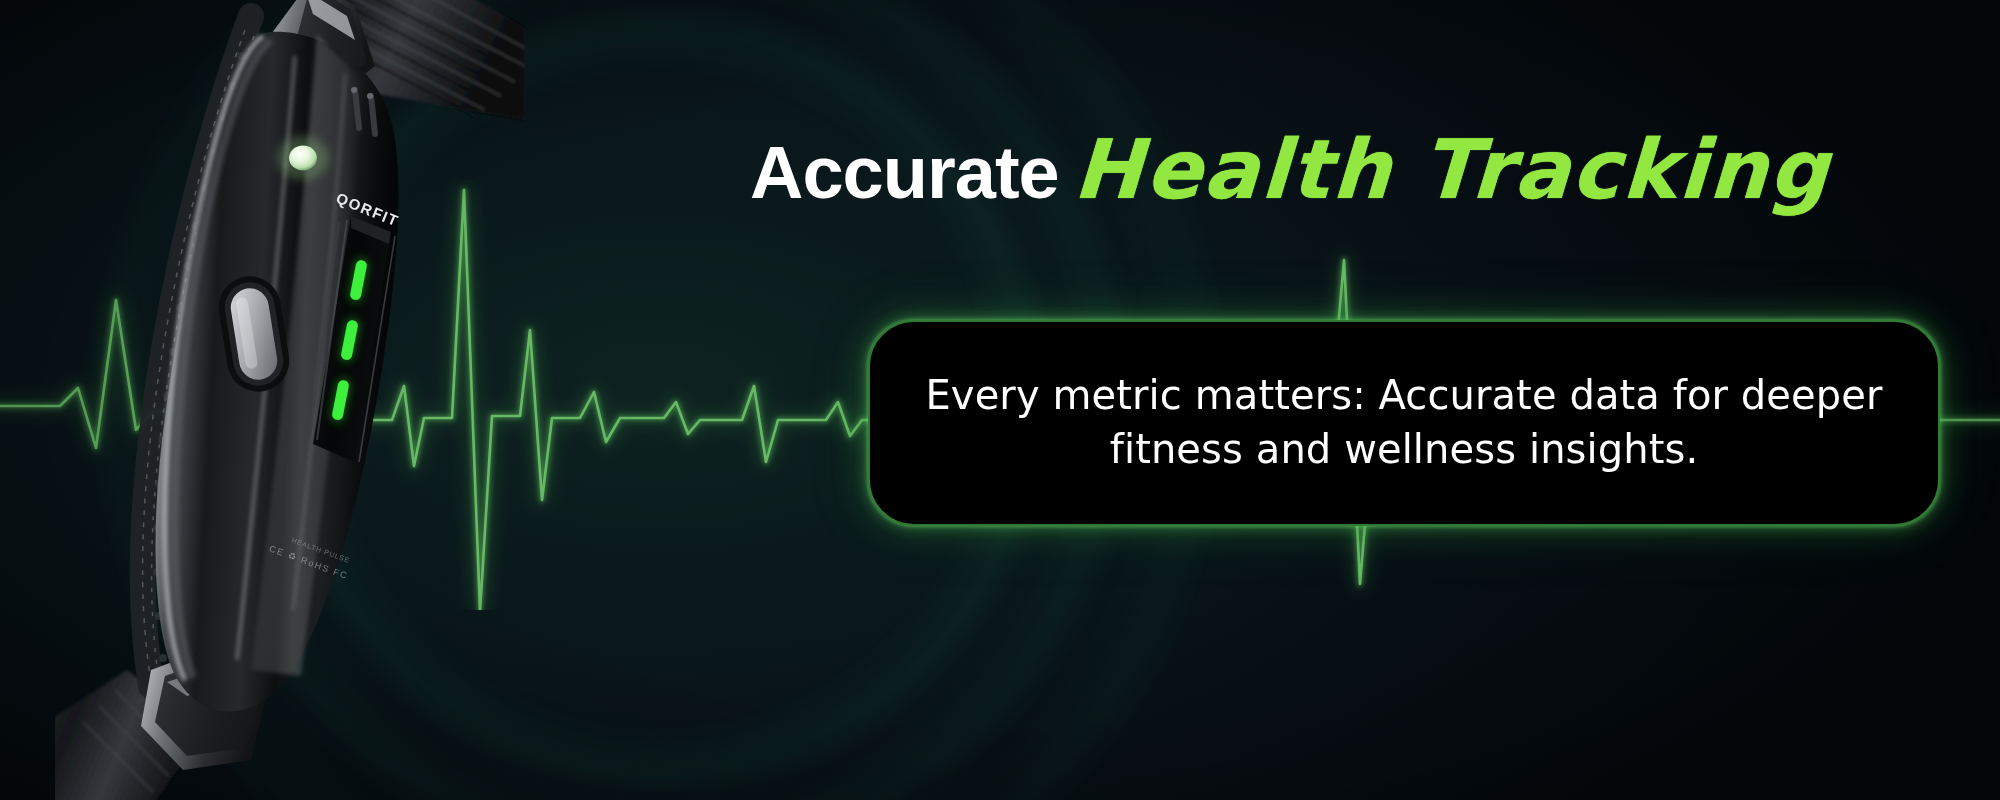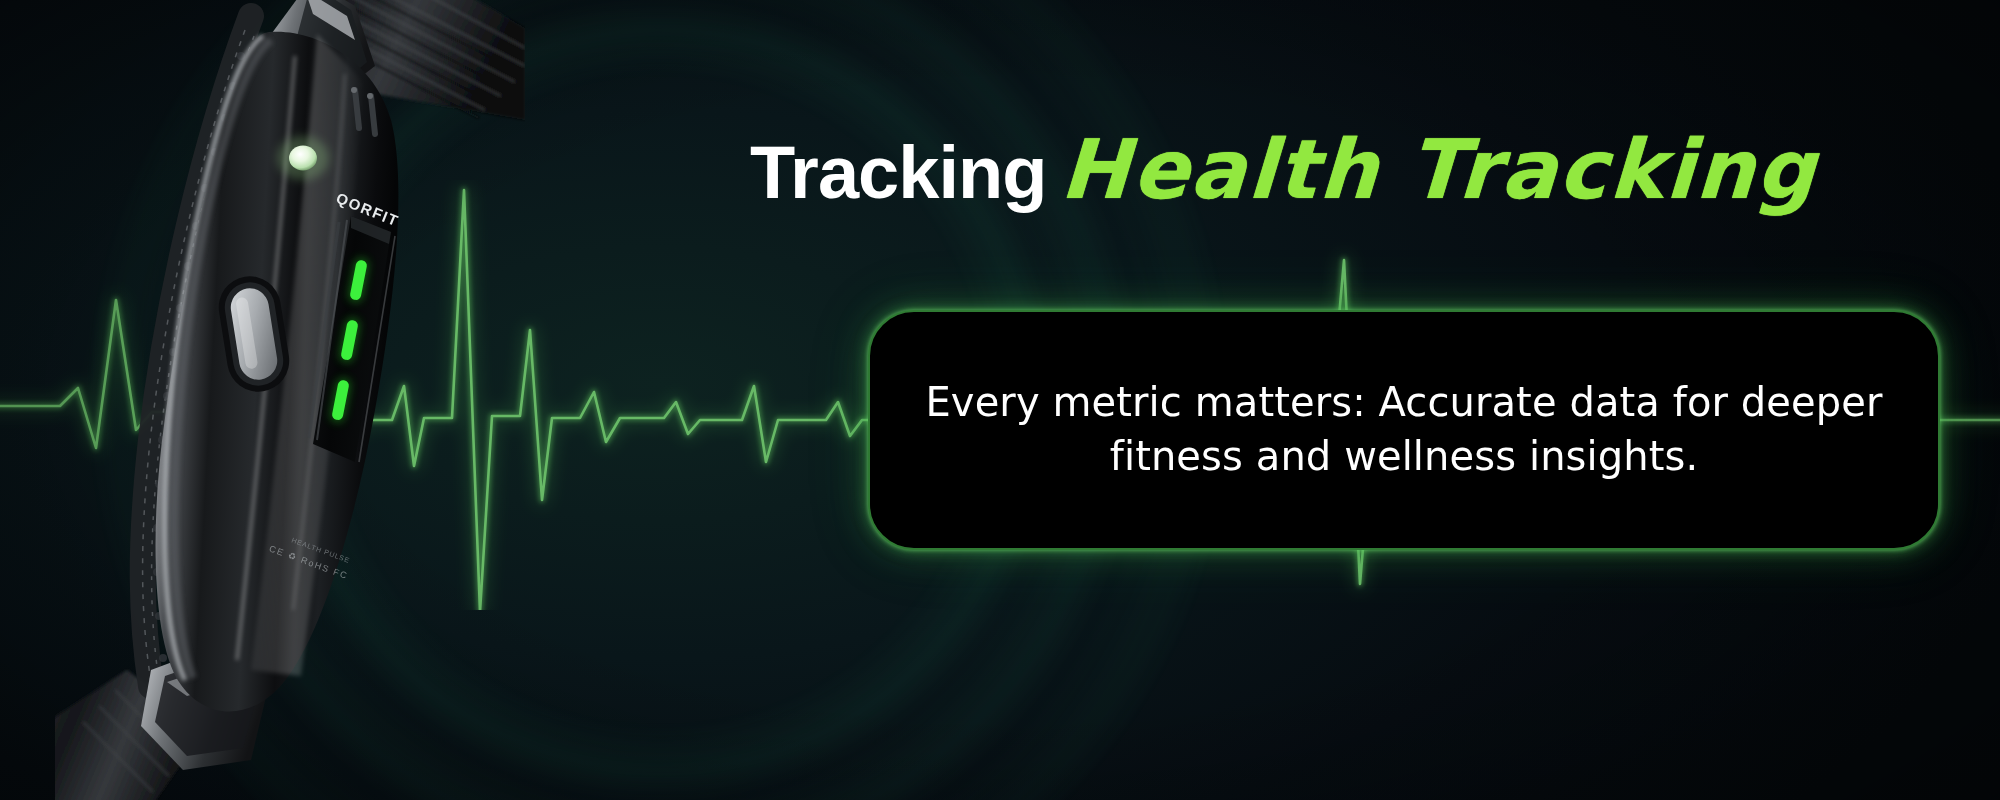--- a/index.html
+++ b/index.html
@@ -138,23 +138,23 @@
     color: #92e840;
     transform: skewX(-6deg);
     display: inline-block;
     margin-left: 22px;
     text-shadow: 0 0 1px #92e840;
   }
 
   .subtitle-card {
     position: absolute;
     left: 168px;
-    top: 310px;
+    top: 320px;
     width: 1072px;
-    height: 240px;
+    height: 206px;
     box-sizing: border-box;
     background: #000000;
     border: 2px solid #2f7a33;
     border-radius: 46px;
     box-shadow:
       0 0 4px rgba(110,215,110,0.75),
       0 0 14px rgba(80,190,85,0.50),
       0 0 34px rgba(60,160,70,0.34),
       0 0 62px rgba(45,130,60,0.20),
       inset 0 0 26px rgba(0,0,0,0.9);
@@ -410,21 +410,21 @@
       <g transform="translate(236,572) rotate(20)" opacity="0.62">
         <text x="0" y="0" font-family="'Liberation Sans', sans-serif" font-size="7" letter-spacing="0.8" fill="#9aa0a4">HEALTH PULSE</text>
         <text x="-18" y="16" font-family="'Liberation Sans', sans-serif" font-size="9" letter-spacing="1.6" fill="#b5babd">CE ♻ RoHS FC</text>
       </g>
     </svg>
   </div>
 
   <div class="content">
 
     <h1 class="headline">
-      <span class="word-plain">Tracking</span><span class="word-accent">Health Tracking</span>
+      <span class="word-plain">Accurate</span><span class="word-accent">Health Tracking</span>
     </h1>
 
     <div class="subtitle-card">
       <p class="subtitle-text">Every metric matters: Accurate data for deeper fitness and wellness insights.</p>
     </div>
 
   </div>
 </div>
 
 </body></html>

